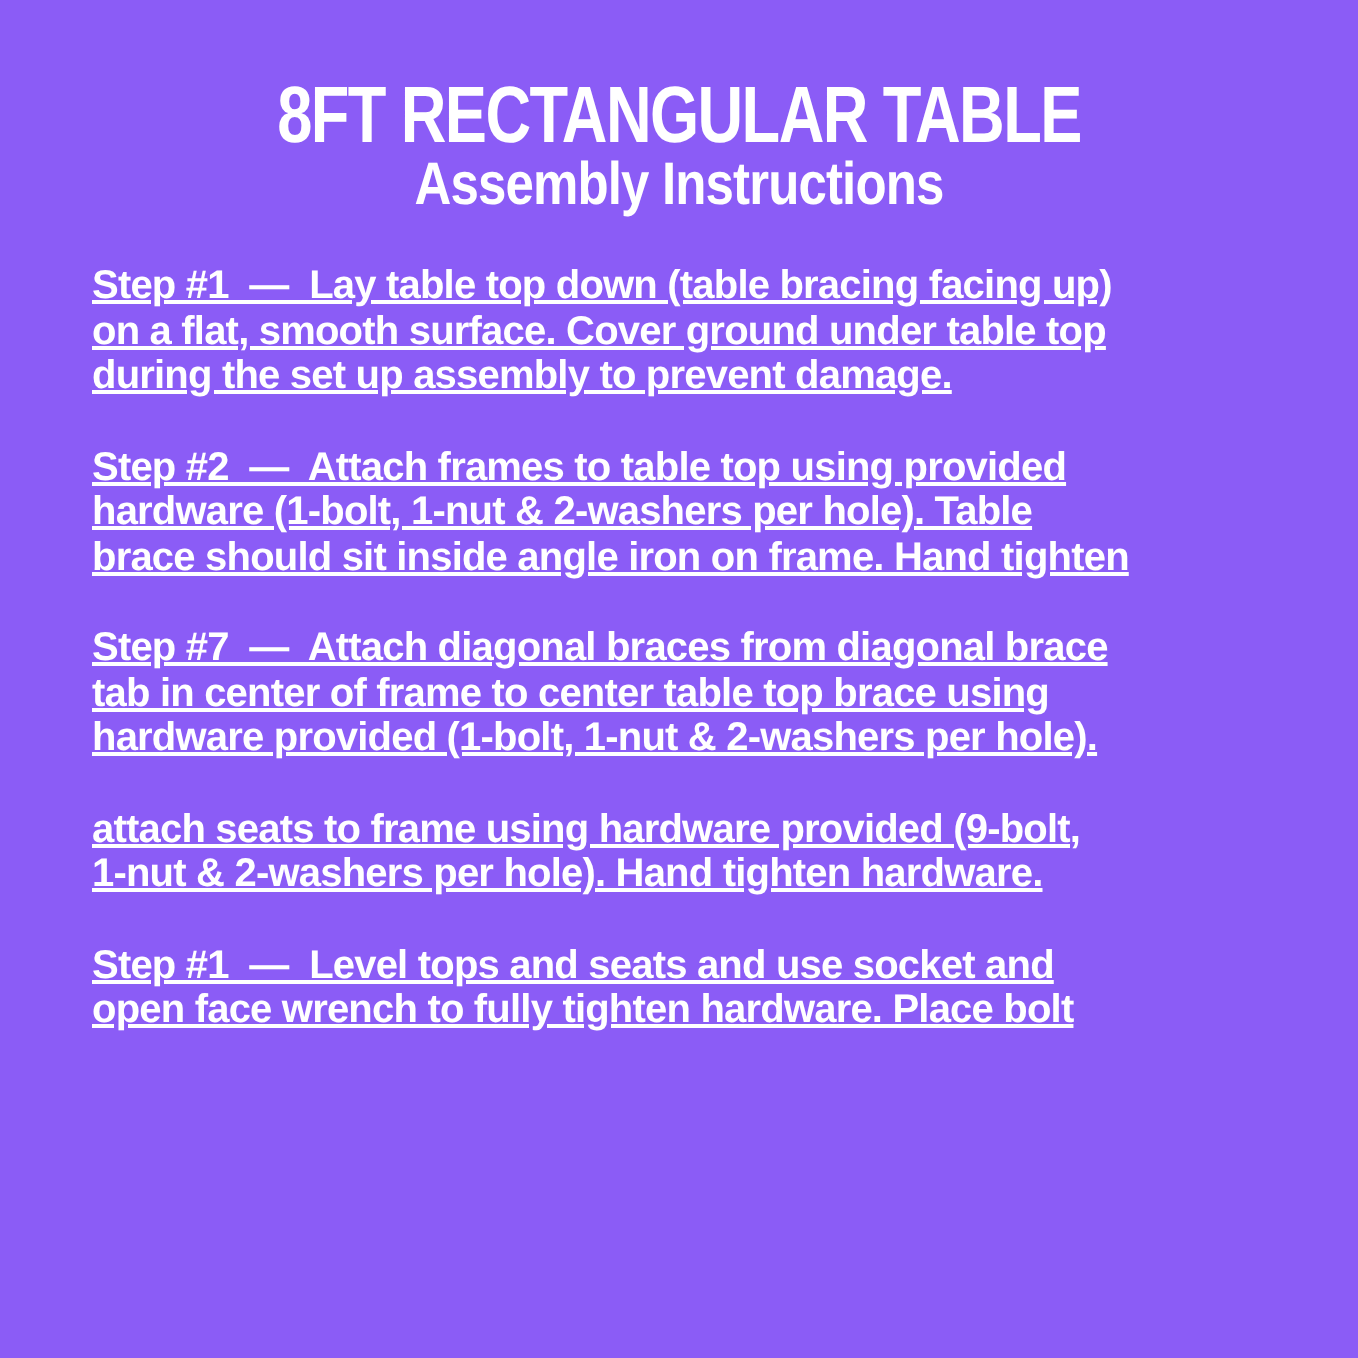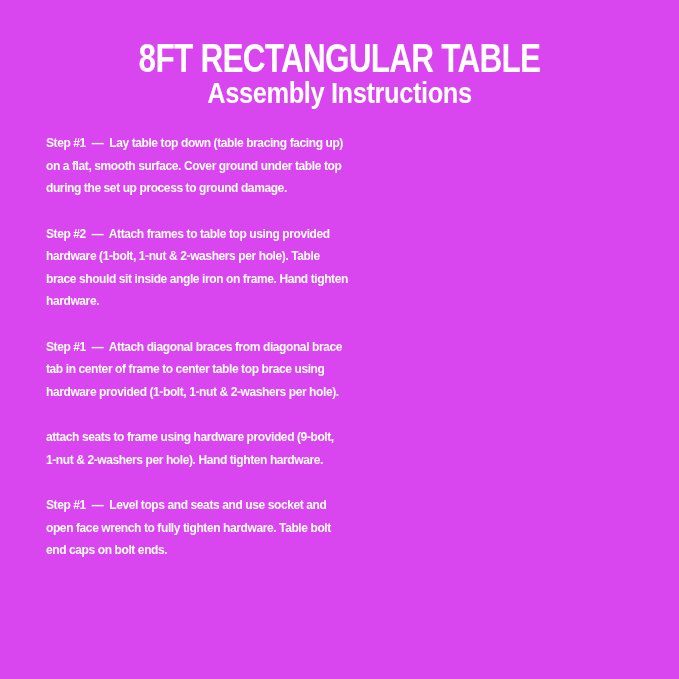--- a/index.html
+++ b/index.html
@@ -12,21 +12,21 @@
   body {
     background: #000000;
     color: #ffffff;
     font-family: "Liberation Sans", sans-serif;
     font-weight: 700;
     position: relative;
   }
   .page {
     position: absolute;
     inset: 0;
-    background: #d946ef;
+    background: #8b5cf6;
   }
   .title {
     position: absolute;
     top: 36px;
     left: 0;
     width: 100%;
     margin: 0;
     text-align: center;
     font-size: 40px;
     line-height: 44px;
@@ -52,59 +52,58 @@
   .instructions {
     position: absolute;
     top: 132px;
     left: 46px;
     right: 0;
   }
   .step {
     margin: 0 0 23px 0;
   }
   .line {
-    font-size: 12px;
+    font-size: 20px;
     line-height: 22.5px;
     letter-spacing: -0.4px;
     white-space: pre;
+    text-decoration: underline;
   }
 </style>
 </head>
 <body style="background: rgb(0, 0, 0); color: rgb(255, 255, 255);">
 
 <div class="page">
   <h1 class="title">8FT RECTANGULAR TABLE</h1>
   <h2 class="subtitle">Assembly Instructions</h2>
 
   <div class="instructions">
 
     <div class="step">
       <div class="line">Step #1  —  Lay table top down (table bracing facing up)</div>
       <div class="line">on a flat, smooth surface. Cover ground under table top</div>
-      <div class="line">during the set up process to ground damage.</div>
+      <div class="line">during the set up assembly to prevent damage.</div>
     </div>
 
     <div class="step">
       <div class="line">Step #2  —  Attach frames to table top using provided</div>
       <div class="line">hardware (1-bolt, 1-nut &amp; 2-washers per hole). Table</div>
       <div class="line">brace should sit inside angle iron on frame. Hand tighten</div>
-      <div class="line">hardware.</div>
     </div>
 
     <div class="step">
-      <div class="line">Step #1  —  Attach diagonal braces from diagonal brace</div>
+      <div class="line">Step #7  —  Attach diagonal braces from diagonal brace</div>
       <div class="line">tab in center of frame to center table top brace using</div>
       <div class="line">hardware provided (1-bolt, 1-nut &amp; 2-washers per hole).</div>
     </div>
 
     <div class="step">
       <div class="line">attach seats to frame using hardware provided (9-bolt,</div>
       <div class="line">1-nut &amp; 2-washers per hole). Hand tighten hardware.</div>
     </div>
 
     <div class="step">
       <div class="line">Step #1  —  Level tops and seats and use socket and</div>
-      <div class="line">open face wrench to fully tighten hardware. Table bolt</div>
-      <div class="line">end caps on bolt ends.</div>
+      <div class="line">open face wrench to fully tighten hardware. Place bolt</div>
     </div>
 
   </div>
 </div>
 
 </body></html>

